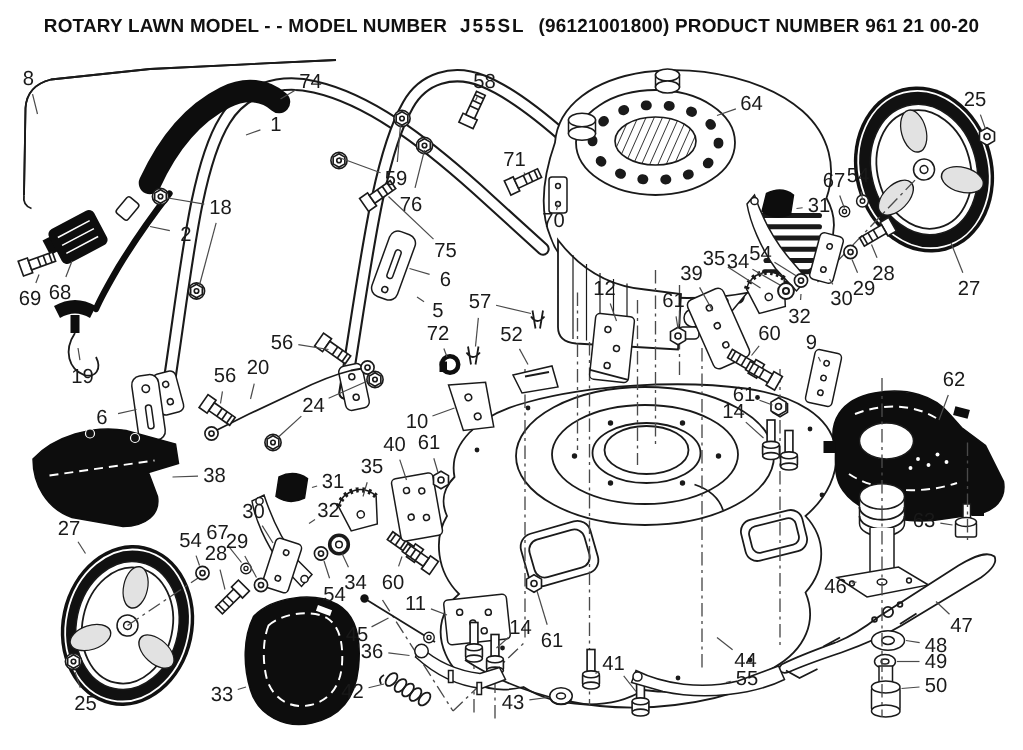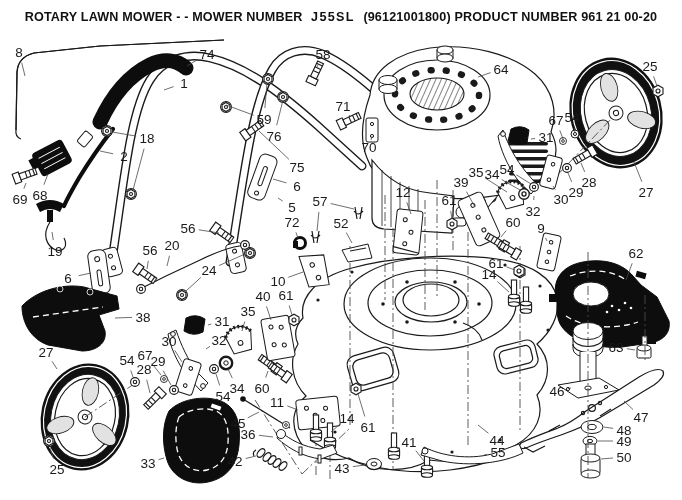--- a/index.html
+++ b/index.html
@@ -21,21 +21,21 @@
   .gray{fill:#e2e2e2;stroke:#1a1a1a;stroke-width:1;}
   .plabel{font:13.5px "Liberation Sans",sans-serif;fill:#1a1a1a;text-anchor:middle;dominant-baseline:central;}
   .leader{stroke:#4a4a4a;stroke-width:.8;}
 </style>
 </head>
 <body>
 
 <div class="stage">
 
   <div class="title-bar">
-    <span>ROTARY LAWN MOWER - - MOWER NUMBER</span>
+    <span>ROTARY LAWN MODEL - - MODEL NUMBER</span>
     <span class="title-model">J55SL</span>
     <span>(96121001800) PRODUCT NUMBER 961 21 00-20</span>
   </div>
 
   <svg class="diagram" width="682" height="500" viewBox="0 0 682 500">
     <defs>
       <pattern id="hatch" width="5" height="5" patternUnits="userSpaceOnUse" patternTransform="rotate(24)">
         <line x1="0" y1="0" x2="0" y2="5" stroke="#1a1a1a" stroke-width="1.1"></line>
       </pattern>
       <g id="hex">

